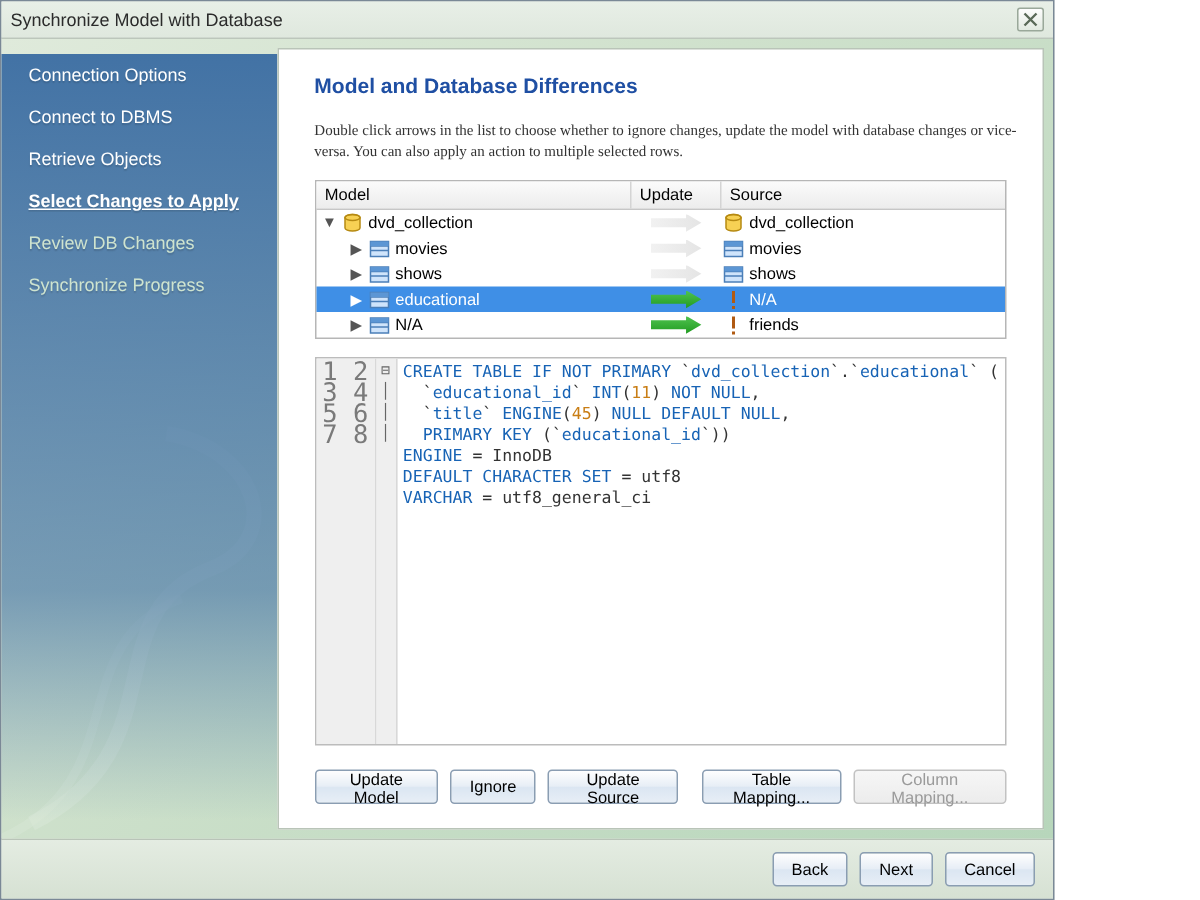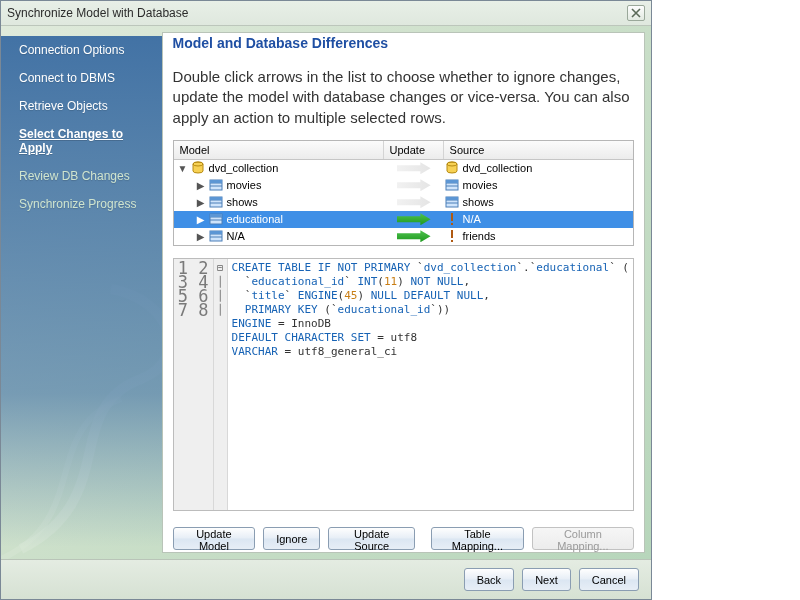--- a/index.html
+++ b/index.html
@@ -1,31 +1,31 @@
 <!DOCTYPE html>
 <html><head>
 <meta charset="utf-8">
 <style>
   * { box-sizing: border-box; margin: 0; padding: 0; }
   html, body { width: 800px; height: 600px; overflow: hidden; font-family: "Segoe UI", Tahoma, sans-serif; font-size: 11px; }
-  .window { width: 652px; height: 600px; border: 1px solid #7a8896; display: flex; flex-direction: column; background: #e8efe7; }
+  .window { width: 703px; height: 600px; border: 1px solid #7a8896; display: flex; flex-direction: column; background: #e8efe7; }
   .titlebar { height: 25px; background: linear-gradient(#e8efe7,#dfe8de); display: flex; align-items: center; padding: 0 6px; border-bottom: 1px solid #bcc6bb; color: #2b2b2b; }
   .titlebar .title { flex: 1; font-size: 12px; }
   .titlebar .close { width: 18px; height: 16px; border: 1px solid #9aa89a; border-radius: 2px; background: linear-gradient(#fdfdfd,#e2eae1); display: flex; align-items: center; justify-content: center; cursor: pointer; }
   .titlebar .close svg { width: 10px; height: 10px; }
   .body { flex: 1; display: flex; background: linear-gradient(135deg,#dfeadb 0%, #cfe1cc 40%, #b7d6bb 100%); position: relative; }
   .swirl { position: absolute; left: 0; bottom: 0; width: 210px; height: 300px; opacity: 0.25; pointer-events: none; }
   .sidebar { width: 210px; padding: 10px 0 12px 0; z-index: 1; }
   .sidebar .item { padding: 7px 18px; color: #ffffff; cursor: pointer; font-size: 12px; text-shadow: 0 1px 1px rgba(0,0,0,.15);}
   .sidebar .item.dim { color: #cfe4cf; }
   .sidebar .item.current { font-weight: bold; text-decoration: underline; }
   .sidebar-wrap { background: linear-gradient(180deg, rgba(58,108,162,.95), rgba(58,108,162,.6) 70%, rgba(58,108,162,0)); height: 100%; }
-  .main { flex: 1; background: #ffffff; margin: 6px 6px 6px 0; border: 1px solid #b9c4b8; display: flex; flex-direction: column; z-index: 1;}
+  .main { flex: 1; background: #ffffff; margin: 6px 6px 6px 0; border: 1px solid #b9c4b8; display: flex; flex-direction: column; padding: 14px; z-index: 1;}
   .heading { color: #1f4fa3; font-weight: bold; font-size: 14px; margin: 2px 0 16px 10px; }
-  .subtext { color: #333; font-size: 15px; margin: 0 0 12px 10px; line-height: 1.35; max-width: 540px;}
+  .subtext { color: #333; font-size: 10px; margin: 0 0 12px 10px; line-height: 1.35; max-width: 540px; font-family: Liberation Serif, serif;}
   .tree-box { border: 1px solid #b6b6b6; margin: 0 10px 8px 10px; }
   .tree-head { display: flex; background: linear-gradient(#fbfbfb,#ececec); border-bottom: 1px solid #c6c6c6; font-size: 11px; justify-content: flex-end; }
   .tree-head div { padding: 3px 6px; border-right: 1px solid #d4d4d4; }
   .tree-head .col-model { width: 210px; }
   .tree-head .col-update { width: 60px; }
   .tree-head .col-source { flex: 1; border-right: none; }
   .rows { }
   .row { display: flex; align-items: center; height: 17px; }
   .row.sel { background: #3f8fe6; color: #fff; }
   .row.sel .label { color: #fff; }

